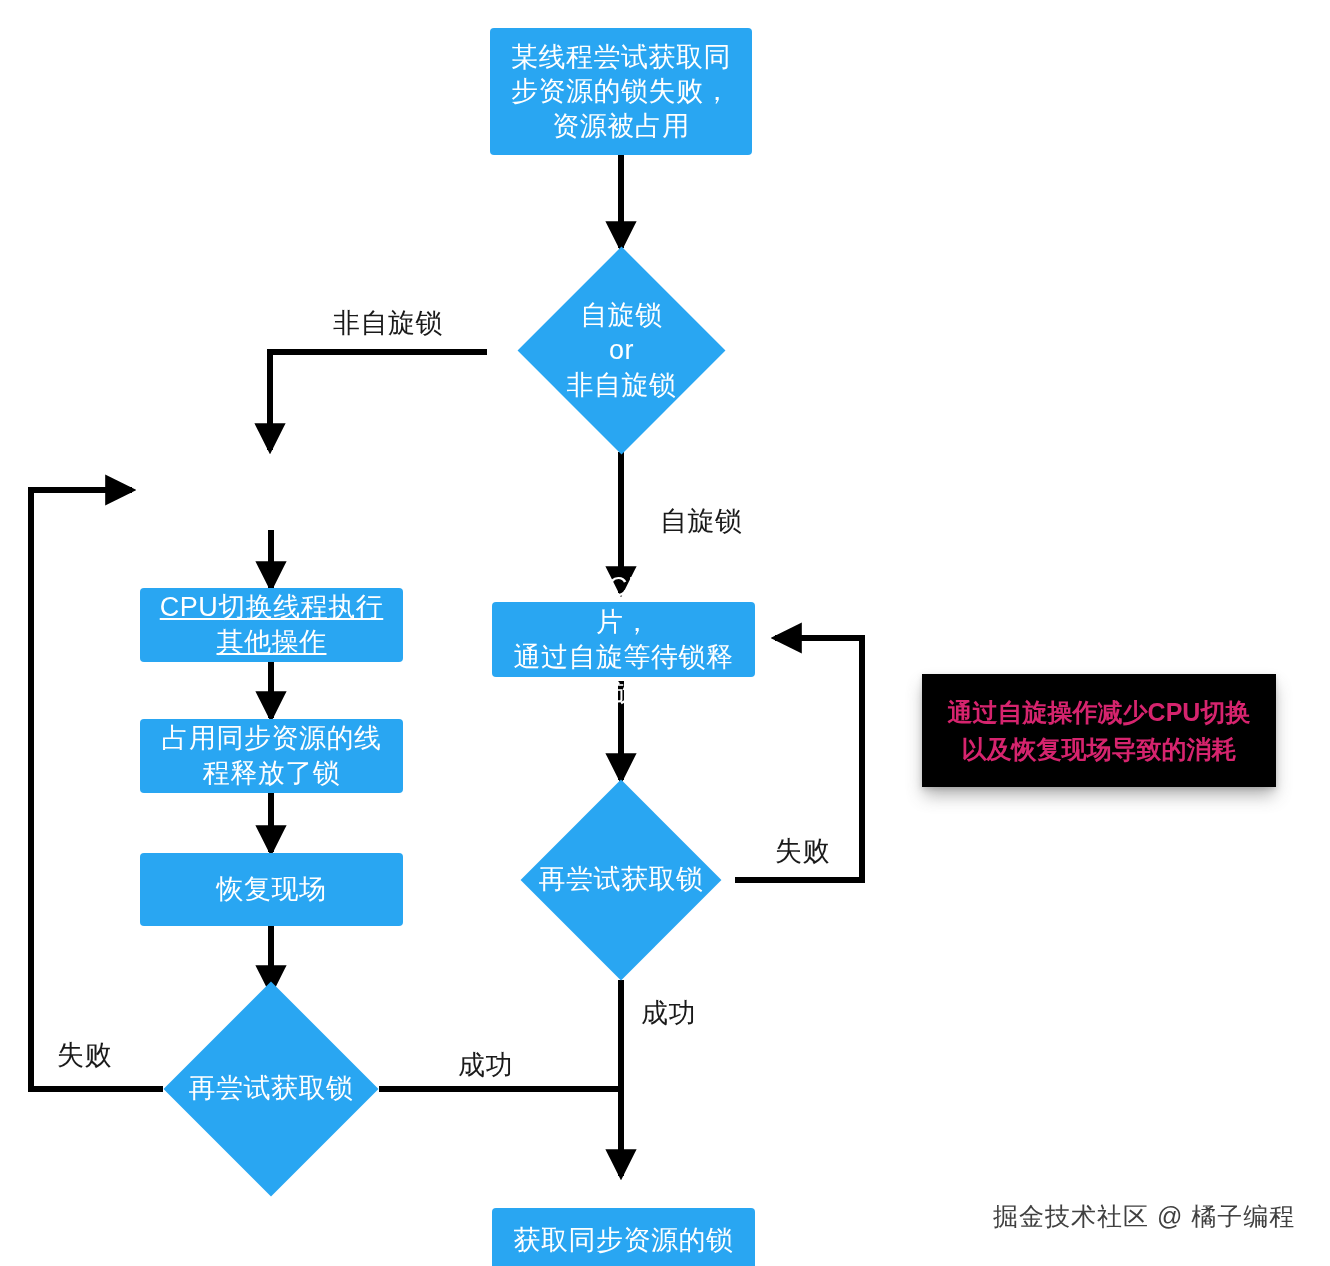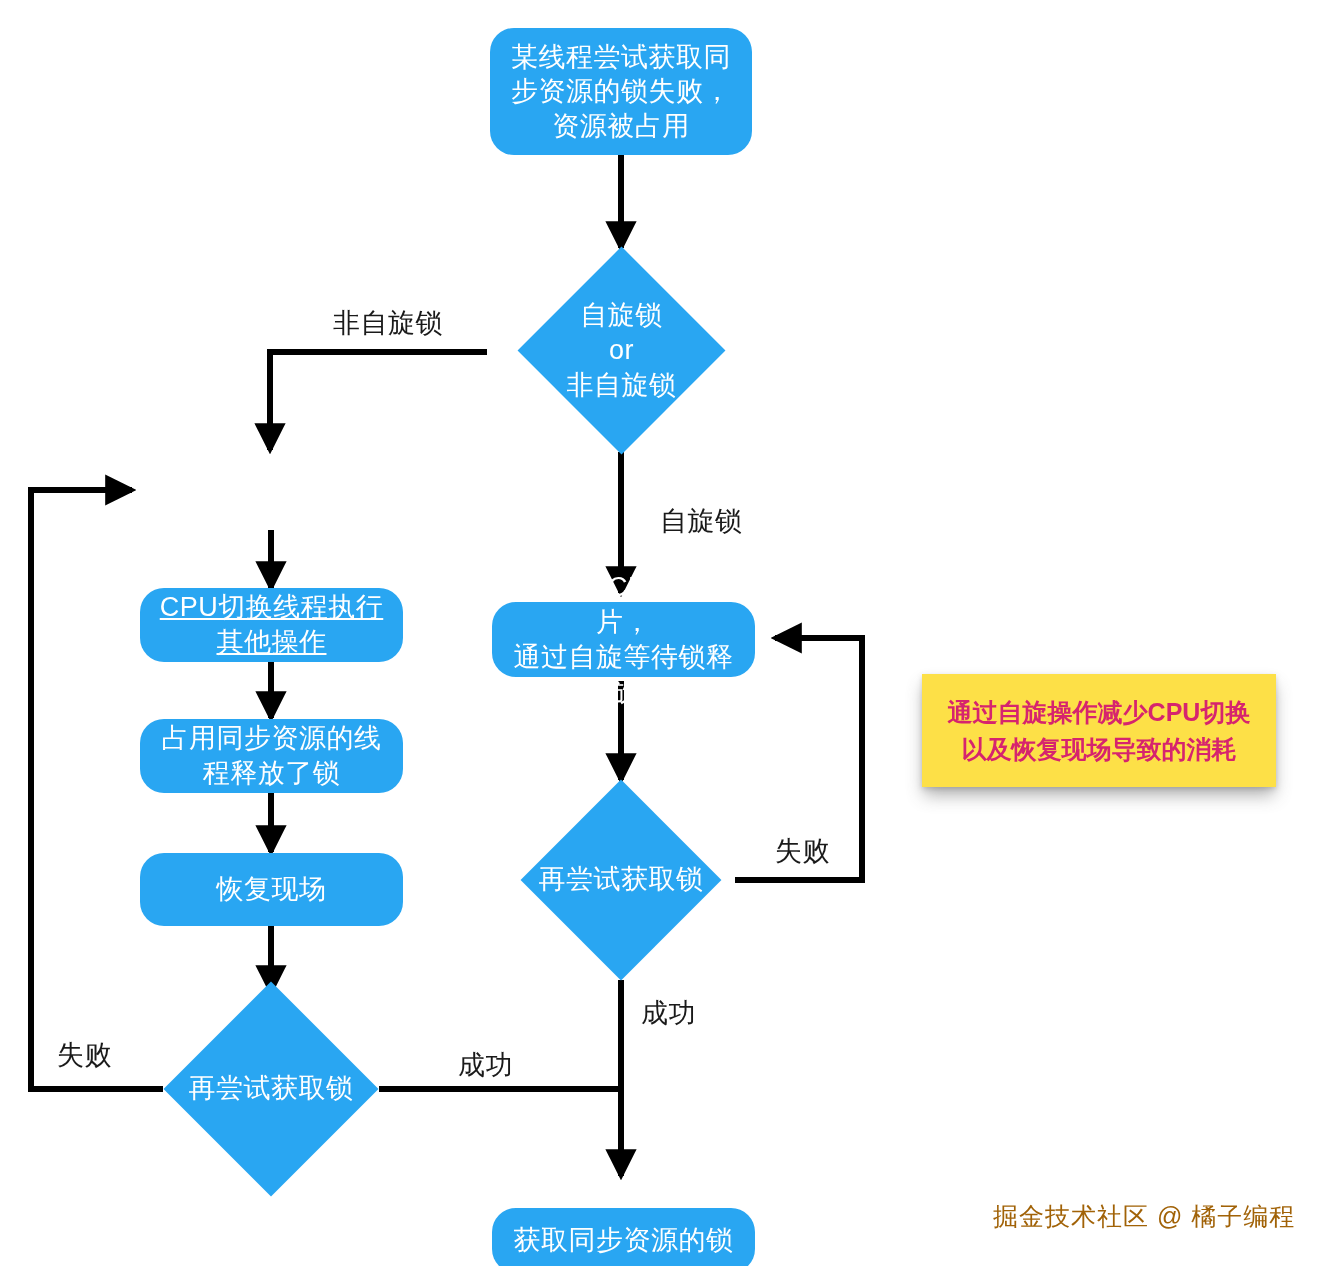--- a/index.html
+++ b/index.html
@@ -34,21 +34,21 @@
     justify-content: center;
     text-align: center;
     line-height: 1.28;
     font-size: 27px;
     letter-spacing: 0.5px;
     box-sizing: border-box;
     white-space: pre-line;
     padding: 0 10px;
   }
   .node.rounded {
-    border-radius: 24px;
+    border-radius: 4px;
   }
   .diamond-wrap {
     position: absolute;
   }
   .diamond-shape {
     position: absolute;
     left: 0;
     top: 0;
     width: 100%;
     height: 100%;
@@ -73,37 +73,37 @@
   }
   .edge-label {
     position: absolute;
     color: #1a1a1a;
     font-size: 27px;
     white-space: nowrap;
     letter-spacing: 0.5px;
   }
   .callout {
     position: absolute;
-    background: #fde047;
+    background: #000000;
     box-shadow: 0 10px 16px -2px rgba(80,80,80,0.45), 0 2px 5px rgba(120,120,120,0.3);
     display: flex;
     align-items: center;
     justify-content: center;
     text-align: center;
     color: #D6246E;
     font-weight: bold;
     font-size: 25px;
     line-height: 1.45;
     white-space: pre-line;
     box-sizing: border-box;
     padding: 8px 14px;
   }
   .watermark {
     position: absolute;
-    color: #a16207;
+    color: #404040;
     font-size: 25px;
     white-space: nowrap;
     letter-spacing: 1px;
   }
 </style>
 </head>
 <body>
 
 <div id="canvas">
 

